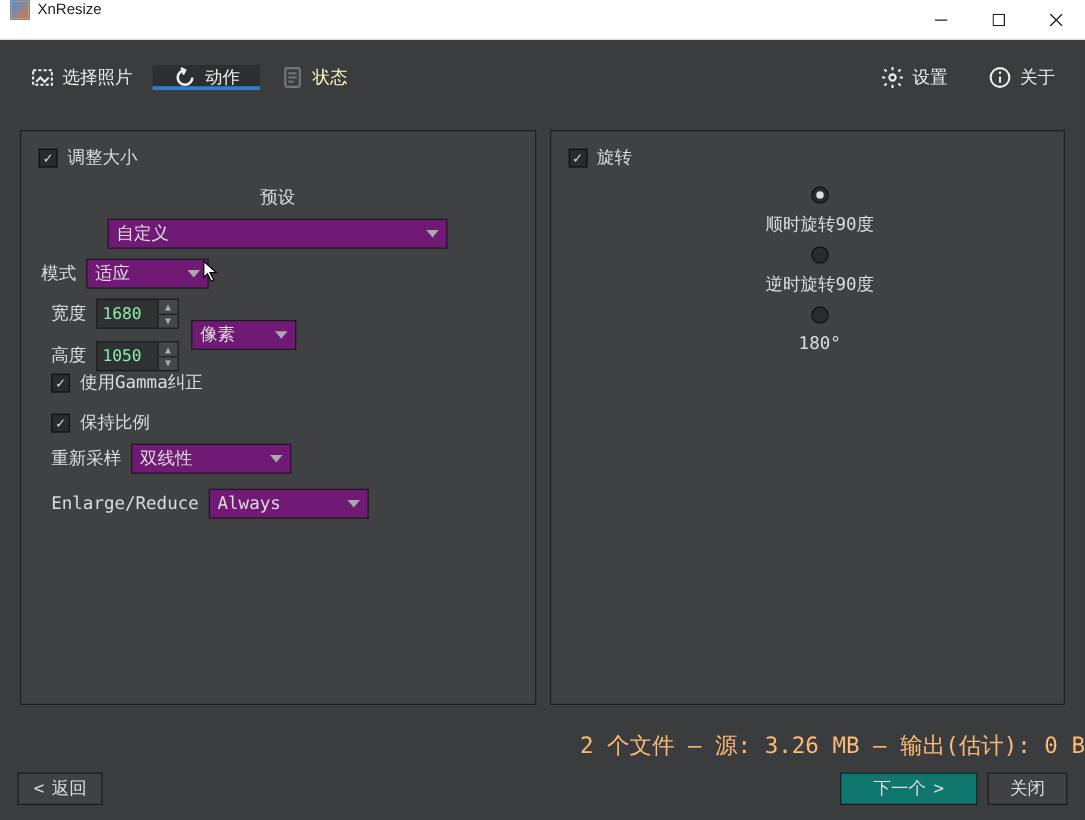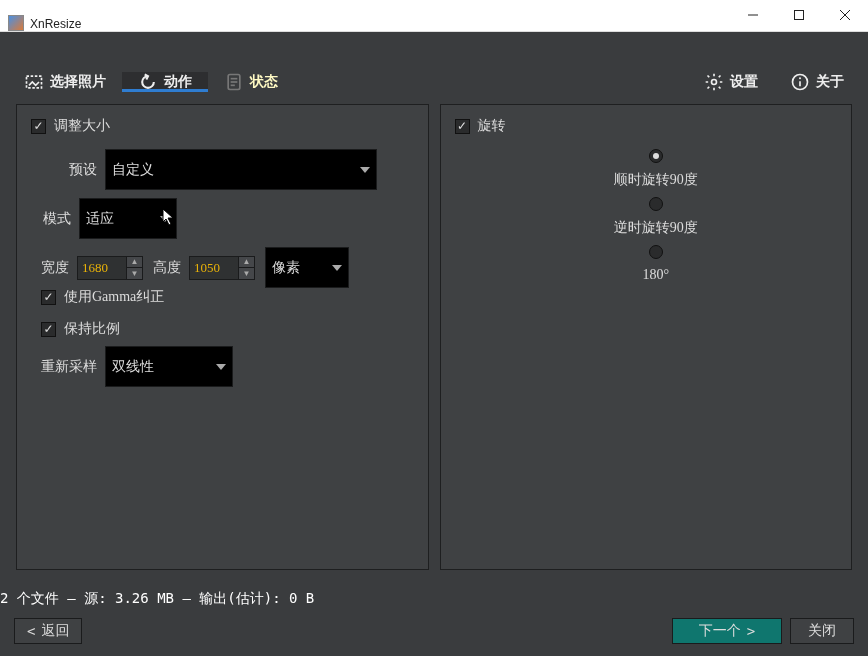--- a/index.html
+++ b/index.html
@@ -9,21 +9,21 @@
     background: #fff;
     width: 868px;
     height: 656px;
     overflow: hidden;
   }
   
   .titlebar {
     height: 32px;
     background: #fff;
     display: flex;
-    align-items: flex-end;
+    align-items: flex-start;
     padding: 0 0 0 8px;
     border-bottom: 1px solid #ddd;
   }
   .titlebar .logo {
     width: 16px; height: 16px;
     background: linear-gradient(135deg,#4a90e2 0%,#d97a3a 100%);
     margin-right: 6px;
     border:1px solid #888;
   }
   .titlebar .title { font-size: 12px; color: #222; flex:0 0 auto; }
@@ -42,24 +42,23 @@
     display:flex;
     flex-direction:column;
     font-family: "SimSun","NSimSun",monospace;
     font-size: 14px;
   }
 
   
   .tabbar {
     height: 60px;
     display:flex;
-    align-items:flex-end;
+    align-items:center;
     padding: 0 8px 0 8px;
     font-family: "Microsoft YaHei",sans-serif;
-    font-weight: bold;
   }
   .tab {
     display:flex;
     align-items:center;
     gap:6px;
     padding: 0 16px;
     color:#eee;
     position:relative;
     cursor:pointer;
     flex-shrink:0;
@@ -75,21 +74,20 @@
   }
   .tabbar .spacer { flex:1; }
   .tab svg { width:20px; height:20px; flex-shrink:0; }
 
   
   .content {
     flex:1;
     display:flex;
     gap:11px;
     padding: 12px 16px;
-    font-family: Liberation Serif, serif;
   }
   .panel {
     flex:1;
     background:#3f4143;
     border:1px solid #1e1f20;
     padding:12px 14px;
     position:relative;
   }
   .panel .section-title {
     display:flex;
@@ -113,23 +111,23 @@
 
   .row {
     display:flex;
     align-items:center;
     gap:8px;
     margin-bottom:8px;
   }
   .row label { white-space:nowrap; }
 
   .select {
-    background:#000000;
+    background:#701a75;
     border:1px solid #1a1b1c;
-    height:41px;
+    height:24px;
     display:inline-flex;
     align-items:center;
     padding: 0 6px;
     color:#ddd;
     position:relative;
   }
   .select .arrow {
     margin-left:auto;
     width:0;height:0;
     border-left:5px solid transparent;
@@ -140,21 +138,21 @@
   .spin {
     display:inline-flex;
     align-items:stretch;
     height:24px;
     border:1px solid #1a1b1c;
     background:#2f3132;
   }
   .spin input {
     background:transparent;
     border:none;
-    color:#eab308;
+    color:#86efac;
     width:48px;
     padding:0 4px;
     font-family:inherit;
     font-size:13px;
     outline:none;
   }
   .spin .btns {
     width:16px;
     display:flex;
     flex-direction:column;
@@ -184,24 +182,24 @@
     content:"";
     width:6px;height:6px;
     border-radius:50%;
     background:#ddd;
   }
 
   .panel-right .row { margin-left:20px;flex-direction:column; }
 
   
   .status {
-    text-align:left;
+    text-align:right;
     padding:8px 0 6px 0;
-    color:#ffffff;
-    font-size:14px;
+    color:#fdba74;
+    font-size:18px;
   }
   .footer {
     display:flex;
     align-items:center;
     padding:4px 14px 12px 14px;
     gap:8px;
   }
   .btn {
     height:26px;
     min-width:64px;
@@ -295,38 +293,38 @@
   </div>
 
   <div class="content">
 
     <div class="panel">
       <div class="section-title">
         <span class="chk checked"></span>
         <span>调整大小</span>
       </div>
 
-      <div class="row" style="margin-left:38px;">
+      <div class="row" style="flex-direction:column;">
         <label>预设</label>
         <div class="select" style="width:272px;">
           <span>自定义</span>
           <span class="arrow"></span>
         </div>
       </div>
 
-      <div class="row" style="margin-left:12px;">
+      <div class="row" style="margin-left:2px;">
         <label>模式</label>
         <div class="select" style="width:98px;">
           <span>适应</span>
           <span class="arrow"></span>
         </div>
       </div>
 
       <div style="display:flex; align-items:center; gap:10px; margin-left:10px;">
-        <div style="display:flex; gap:10px;align-items:center;">
+        <div style="display:flex; flex-direction:column; gap:10px;align-items:center;">
           <div class="row" style="margin-bottom:0;">
             <label>宽度</label>
             <div class="spin">
               <input value="1680" style="">
               <div class="btns">
                   <div>▲</div>
                   <div>▼</div>
                 </div>
             </div>
           </div>
@@ -357,20 +355,27 @@
       </div>
 
       <div class="row" style="margin-left:10px; margin-top:6px;">
         <label>重新采样</label>
         <div class="select" style="width:128px;">
           <span>双线性</span>
           <span class="arrow"></span>
         </div>
       </div>
 
+      <div class="row" style="margin-left:10px; margin-top:12px;">
+        <label>Enlarge/Reduce</label>
+        <div class="select" style="width:128px;">
+          <span>Always</span>
+          <span class="arrow"></span>
+        </div>
+      </div>
 
       <svg class="cursor-fake" viewBox="0 0 14 18">
         <path d="M1 1 L1 14 L4 11 L7 17 L9 16 L6 10 L11 10 Z" fill="#fff" stroke="#000" stroke-width="1"></path>
       </svg>
     </div>
 
     <div class="panel panel-right">
       <div class="section-title">
         <span class="chk checked"></span>
         <span>旋转</span>

